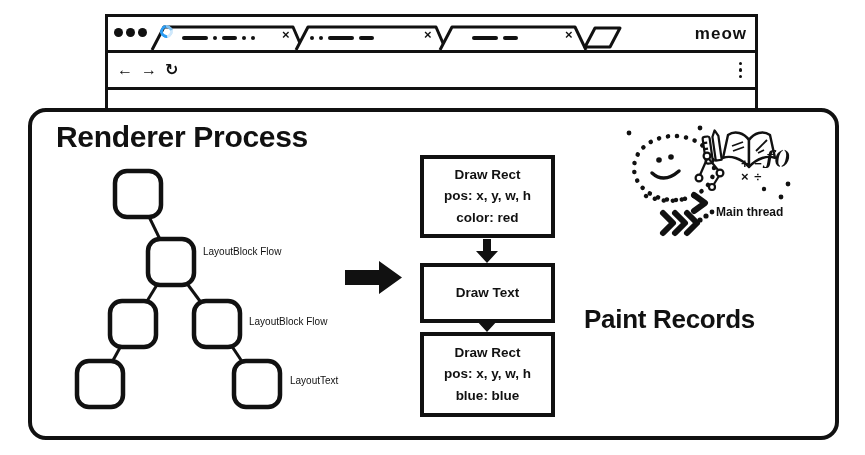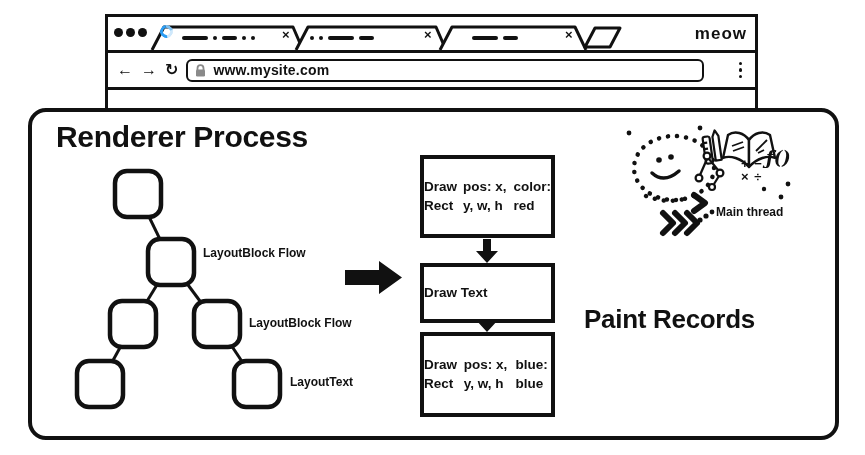--- a/index.html
+++ b/index.html
@@ -32,23 +32,23 @@
   .url{font-size:14px;font-weight:700;letter-spacing:.2px;}
   .kebab{margin-left:auto;margin-right:13px;display:flex;flex-direction:column;gap:3px;}
   .kebab i{width:3.5px;height:3.5px;border-radius:50%;background:#111;}
 
   
   .bigbox{left:28px;top:108px;width:811px;height:332px;border:4px solid #111;border-radius:18px;
           background:#fff;box-sizing:border-box;z-index:2;}
   .overlay{left:0;top:0;width:865px;height:455px;z-index:3;pointer-events:none;}
   .lbl{z-index:4;}
   .title{font-size:30px;font-weight:800;letter-spacing:-.3px;}
-  .treelbl{font-size:12px;font-weight:700;}
-  .pbox{border:4px solid #111;background:#fff;box-sizing:border-box;display:flex;flex-direction:row;
-        align-items:center;justify-content:flex-start;gap:3px;z-index:4;}
+  .treelbl{font-size:10px;font-weight:400;}
+  .pbox{border:4px solid #111;background:#fff;box-sizing:border-box;display:flex;flex-direction:column;
+        align-items:center;justify-content:center;gap:3px;z-index:4;}
   .pbox div{font-size:13.5px;font-weight:700;line-height:1.35;}
   .mtlabel{font-size:12px;font-weight:700;}
   .mathrow{font-size:13px;font-weight:800;letter-spacing:1px;}
   .fn{font-size:18px;font-weight:700;font-style:italic;font-family:"DejaVu Serif","Liberation Serif",serif;}
 </style>
 </head>
 <body>
 
 <div class="abs browser">
   <div class="tabrow">
@@ -83,27 +83,20 @@
       </div>
     <span class="closex" style="left:174px">×</span>
     <span class="closex" style="left:316px">×</span>
     <span class="closex" style="left:457px">×</span>
     <span class="logo">meow</span>
   </div>
   <div class="addrrow">
     <span class="navbtn">←</span>
     <span class="navbtn">→</span>
     <span class="navbtn">↻</span>
-    <div class="urlbox">
-      <svg width="13" height="13" viewBox="0 0 13 13">
-        <path d="M3.5,6 V4.2 A3,3 0 0 1 9.5,4.2 V6" fill="none" stroke="#8a8a8a" stroke-width="1.8"></path>
-        <rect x="2" y="5.5" width="9" height="7" rx="1.2" fill="#8a8a8a"></rect>
-      </svg>
-      <span class="url">www.mysite.com</span>
-    </div>
     <div class="kebab">
         <i></i>
         <i></i>
         <i></i>
       </div>
   </div>
 </div>
 
 <div class="abs bigbox"></div>
 

